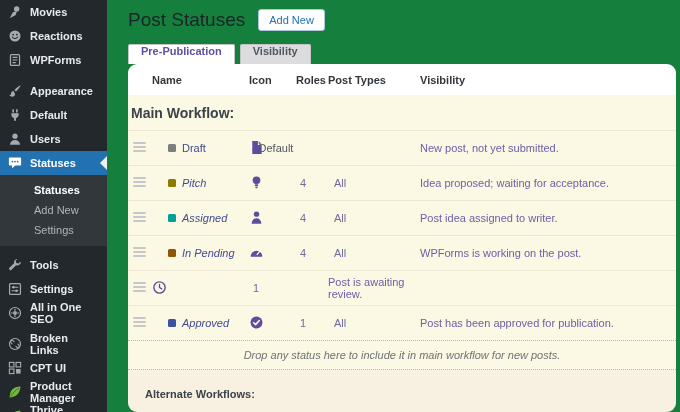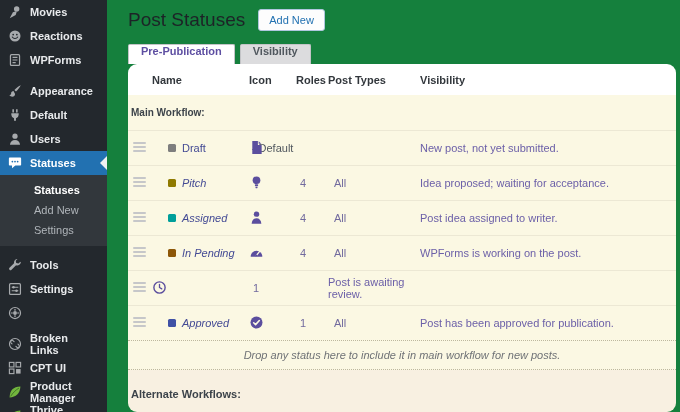--- a/index.html
+++ b/index.html
@@ -30,37 +30,37 @@
   .add-new-btn { margin-left:13px; font-family:"Liberation Sans", sans-serif; font-size:11px; color:#2271b1; background:#fdfdfd; border:1px solid #afc7de; border-radius:3px; padding:4px 10px; cursor:pointer; }
   .tabs { display:flex; gap:5px; margin-top:13px; }
   .tab { padding:0 12px 7px; font-size:11px; font-weight:700; border:1px solid #c3c4c7; border-bottom:none; border-radius:2px 2px 0 0; background:#dcdcde; color:#50575e; cursor:pointer; }
   .tab.active { background:#ffffff; color:#5e4fa2; }
 
   
   .table-wrap { margin:0 4px 0 21px; flex:1; display:flex; flex-direction:column; overflow:hidden;border-radius:9px; }
   .grid-row { display:grid; grid-template-columns:24px 97px 47px 32px 92px 1fr; align-items:center; }
   .thead { background:#ffffff; height:31px; font-size:11px; font-weight:700; color:#32373c; }
   .tbody { background:#fbf8e3; }
-  .group-row { height:35px; display:flex; align-items:center; padding-left:3px; font-size:10px; font-weight:700; color:#3c434a; }
+  .group-row { height:35px; display:flex; align-items:center; padding-left:3px; font-size:14px; font-weight:700; color:#3c434a; }
   .status-row { height:35px; border-top:1px solid #ece8d4; font-size:11px; }
   .handle-cell { padding-left:5px; }
   .drag-handle { display:inline-block; cursor:grab; }
   .drag-handle i { display:block; width:13px; height:2px; background:#c6c7c9; margin:2px 0; border-radius:1px; }
   .name-cell { display:flex; align-items:center; gap:6px; min-width:0;padding-left:16px; }
   .bullet { width:8px; height:8px; border-radius:1.5px; flex-shrink:0; }
   .status-name { color:#434a94; text-decoration:none; cursor:pointer; white-space:nowrap; }
   .status-row.italic .status-name, .status-row.italic .name-suffix { font-style:italic; }
   .name-suffix { color:#50575e; white-space:nowrap;margin-left:40px; }
   .cell-icon { display:inline-flex; width:15px; height:15px; color:#5b4e9e; }
   .cell-icon svg { width:100%; height:100%; }
   .roles-cell { color:#716a9e; padding-left:4px; }
   .types-cell { color:#716a9e; padding-left:6px; }
   .desc-cell { color:#6c60a8; padding-right:2px; }
   .drop-zone { height:30px; display:flex; align-items:center; justify-content:center; border-top:1px dotted #bdb89e; border-bottom:1px dotted #bdb89e; font-size:11px; font-style:italic; color:#6f7276; background:#fbf8e3; }
-  .alt-section { flex:1; background:#f8f0e1; padding:18px 0 0 3px; font-size:11px; font-weight:700; color:#3c434a; }
+  .alt-section { flex:1; background:#f8f0e1; padding:18px 0 0 17px; font-size:11px; font-weight:700; color:#3c434a; }
 </style>
 </head>
 <body>
 
 <div class="app">
 
   <div class="sidebar">
     <div id="menu-primary">
   <div class="menu-item">
     <span class="mi-icon">
@@ -159,20 +159,21 @@
   </div>
 
   <div class="menu-item">
     <span class="mi-icon">
             <svg viewBox="0 0 16 16" fill="currentColor">
               <circle cx="8" cy="8" r="6.3" fill="none" stroke="currentColor" stroke-width="1.4"></circle>
               <circle cx="8" cy="8" r="2.2"></circle>
               <path d="M8 3.3v2.2M8 10.5v2.2M3.3 8h2.2M10.5 8h2.2" stroke="currentColor" stroke-width="1.4" fill="none"></path>
             </svg>
           </span>
+    <span class="mi-label">All in One SEO</span>
   </div>
 
   <div class="menu-item gap-before">
     <span class="mi-icon">
             <svg viewBox="0 0 16 16">
               <circle cx="8" cy="8" r="6.3" fill="none" stroke="currentColor" stroke-width="1.3"></circle>
               <path d="M7 5.4L5.9 4.3a1.7 1.7 0 00-2.4 2.4L4.6 7.8M9 10.6l1.1 1.1a1.7 1.7 0 002.4-2.4l-1.1-1.1" fill="none" stroke="currentColor" stroke-width="1.2" stroke-linecap="round"></path>
             </svg>
           </span>
     <span class="mi-label">Broken Links</span>

